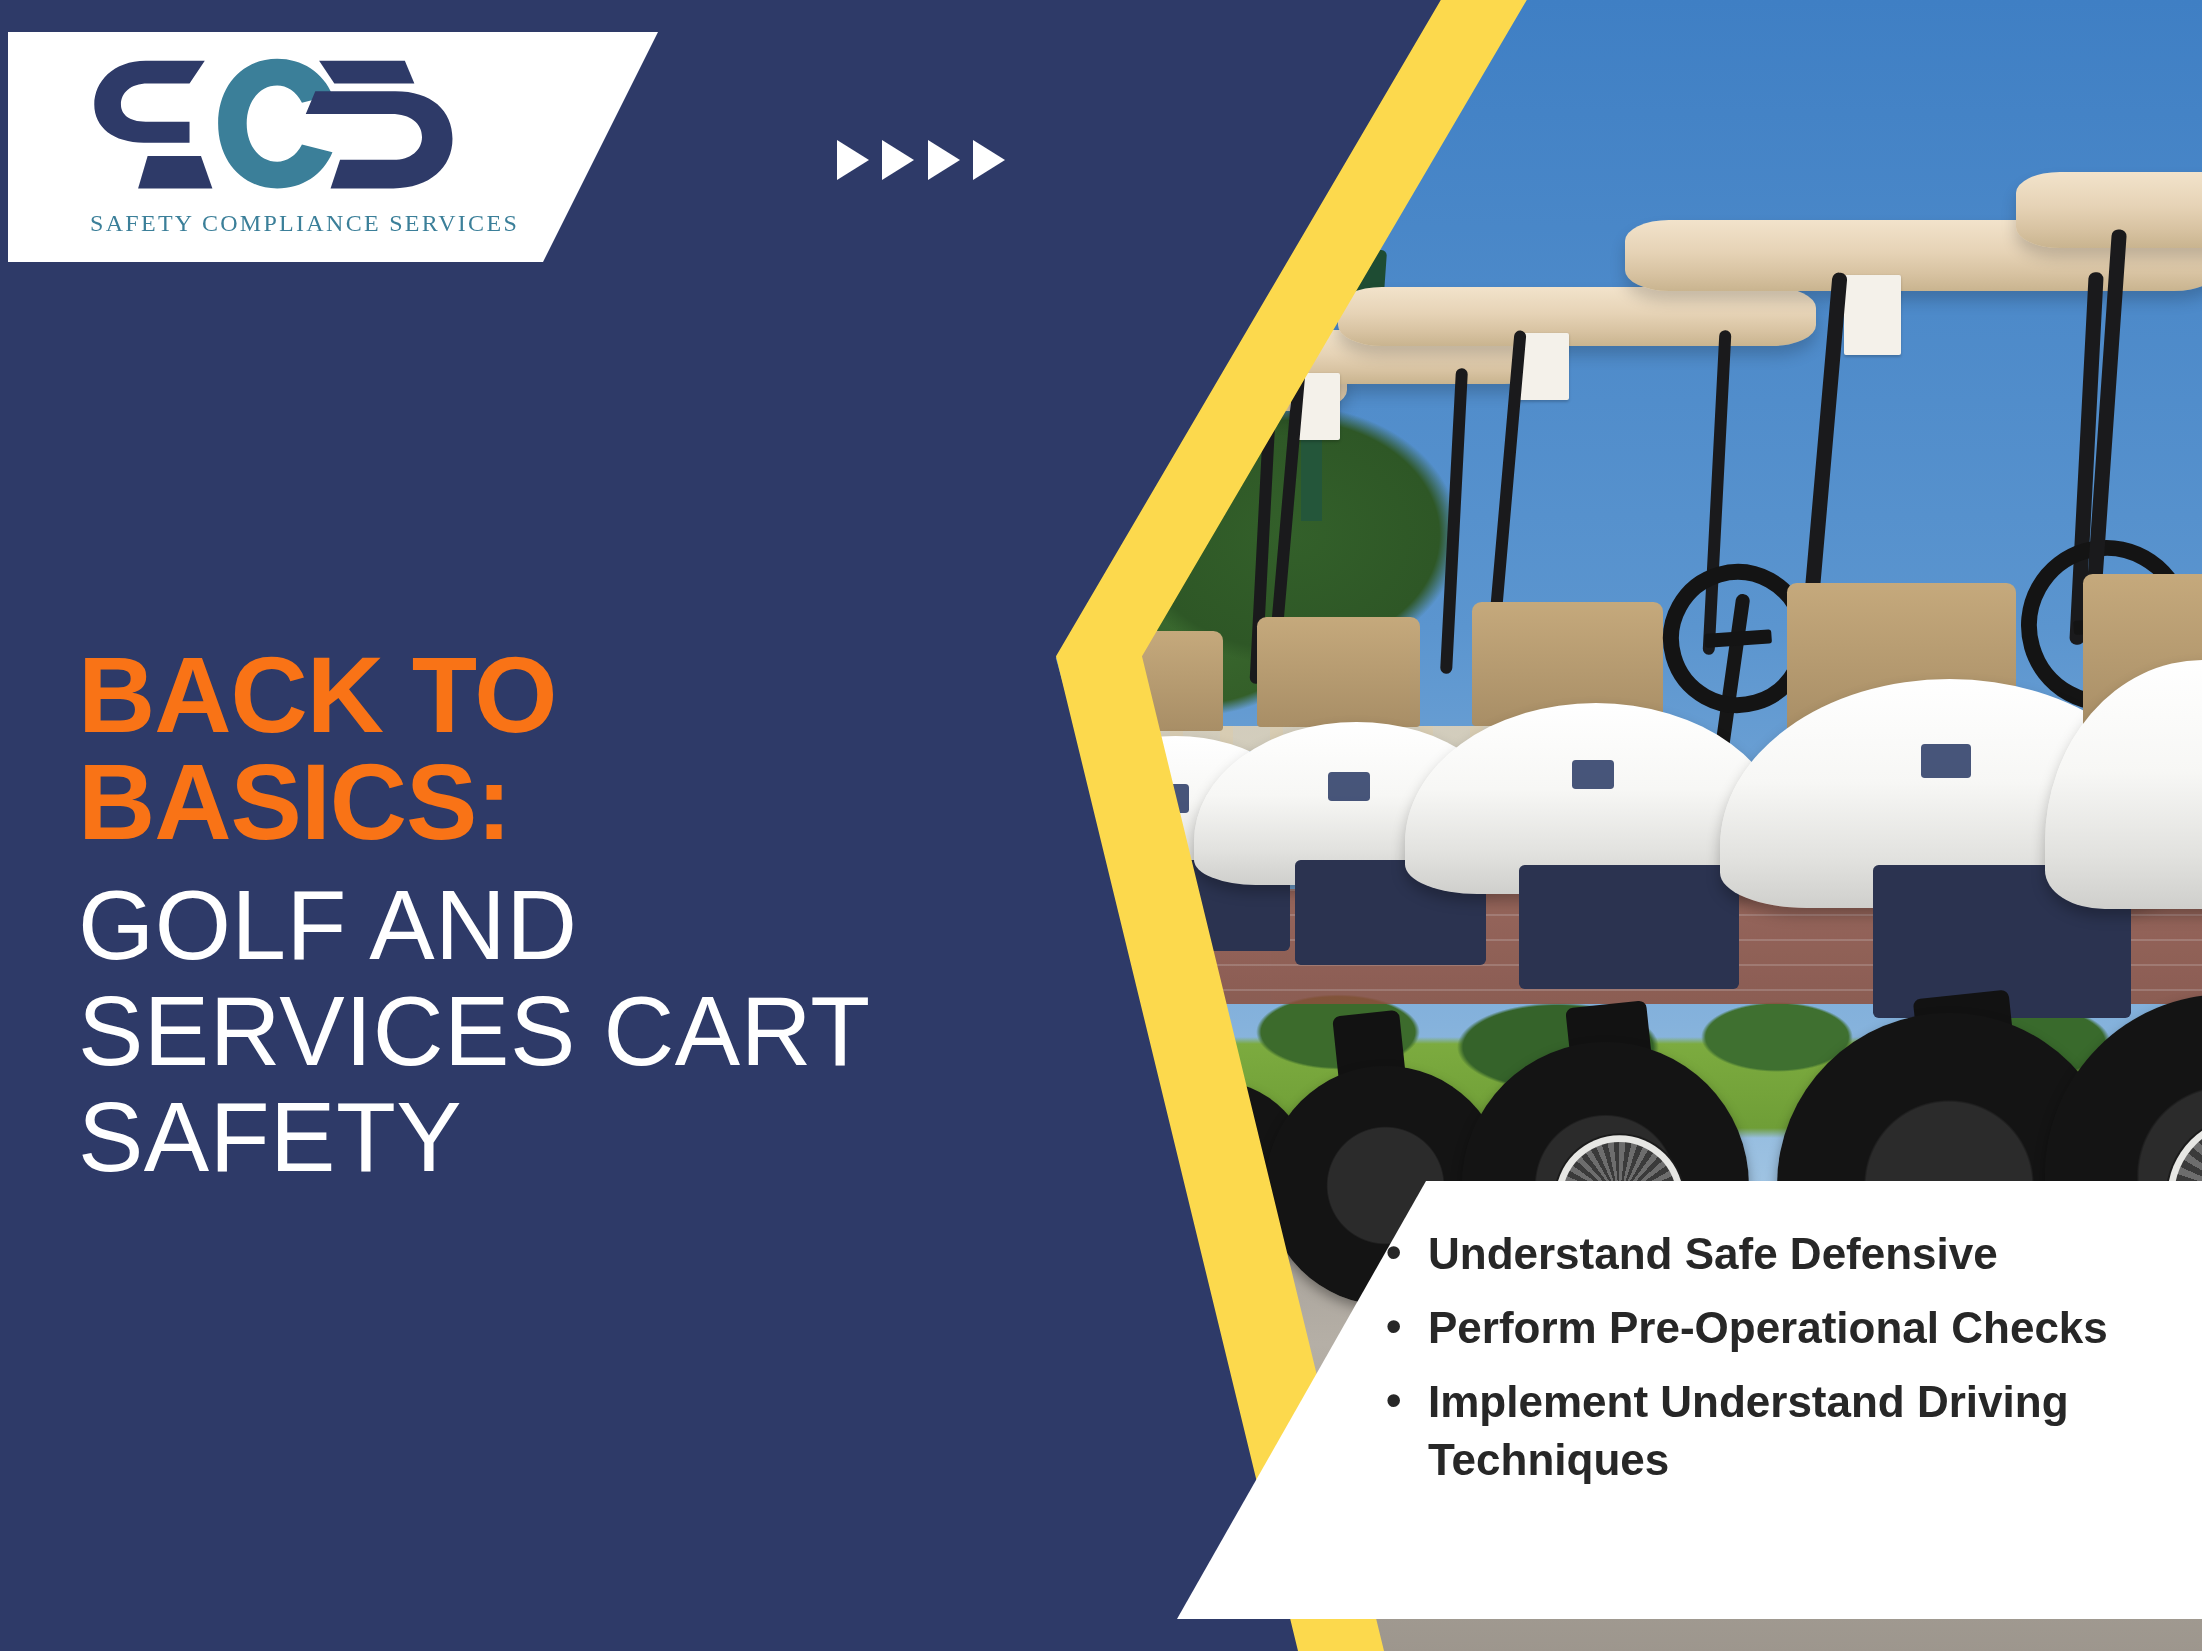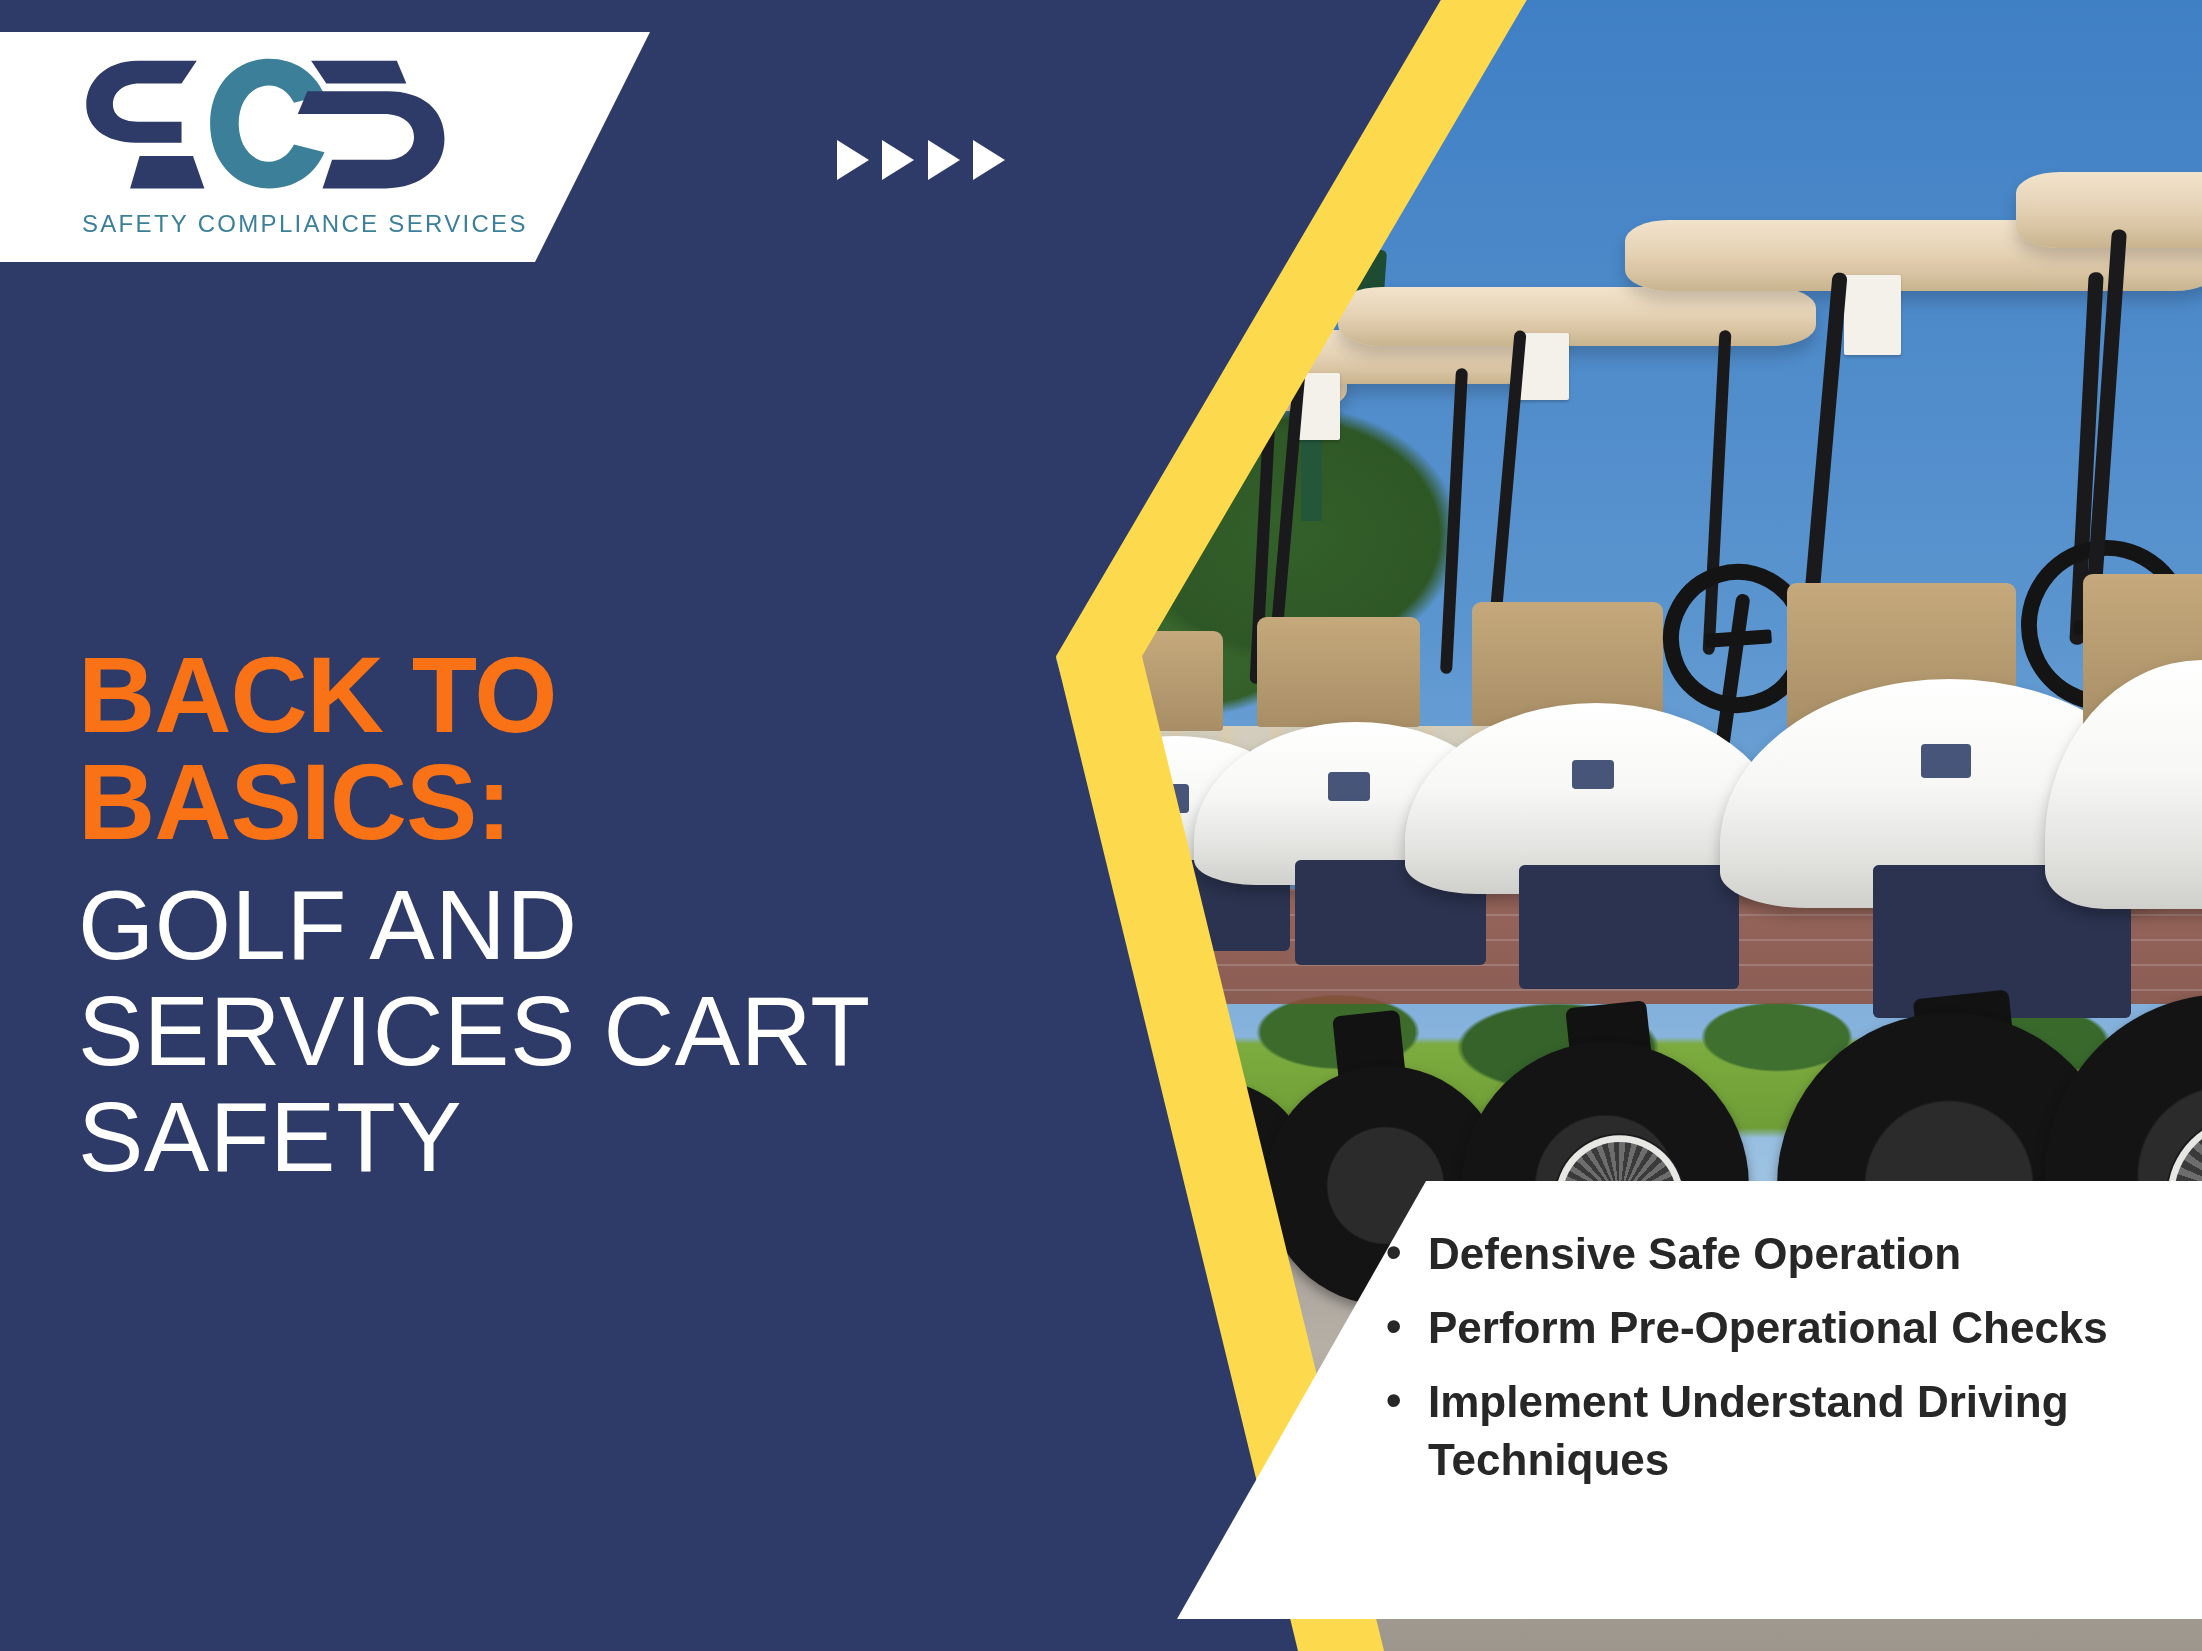--- a/index.html
+++ b/index.html
@@ -129,24 +129,25 @@
     clip-path: polygon(
       411px 0px, 497px 0px,
       110px 660px,
       354px 1663px, 268px 1663px,
       24px 660px
     );
   }
 
   
   .logo-plate {
-    position: absolute; left: 0; top: 32px;
+    position: absolute; left: 8px; top: 32px;
     width: 650px; height: 230px;
     background: #ffffff;
     clip-path: polygon(0 0, 650px 0, 535px 230px, 0 230px);
+    font-family: Liberation Serif, serif;
   }
   .logo-mark { position:absolute; left:82px; top:23px; width:382px; height:141px; }
   .logo-sub {
     position: absolute; left: 82px; top: 178px; width: 392px;
     text-align: center;
     color: #3b7f99;
     font-size: 24px;
     letter-spacing: 2.3px;
     font-weight: 400;
     white-space: nowrap;
@@ -322,20 +323,20 @@
   <div class="headline">
     <div class="h-bold">BACK TO
 BASICS:</div>
     <div class="h-light">GOLF AND
 SERVICES CART
 SAFETY</div>
   </div>
 
   <div class="bullets-panel">
     <ul class="bullets">
-      <li>Defensive Safe Operation</li>
+      <li>Understand Safe Defensive</li>
       <li>Perform Pre-Operational Checks</li>
       <li>Implement Understand Driving Techniques</li>
     </ul>
   </div>
 
 </div>
 
 
 </body></html>

